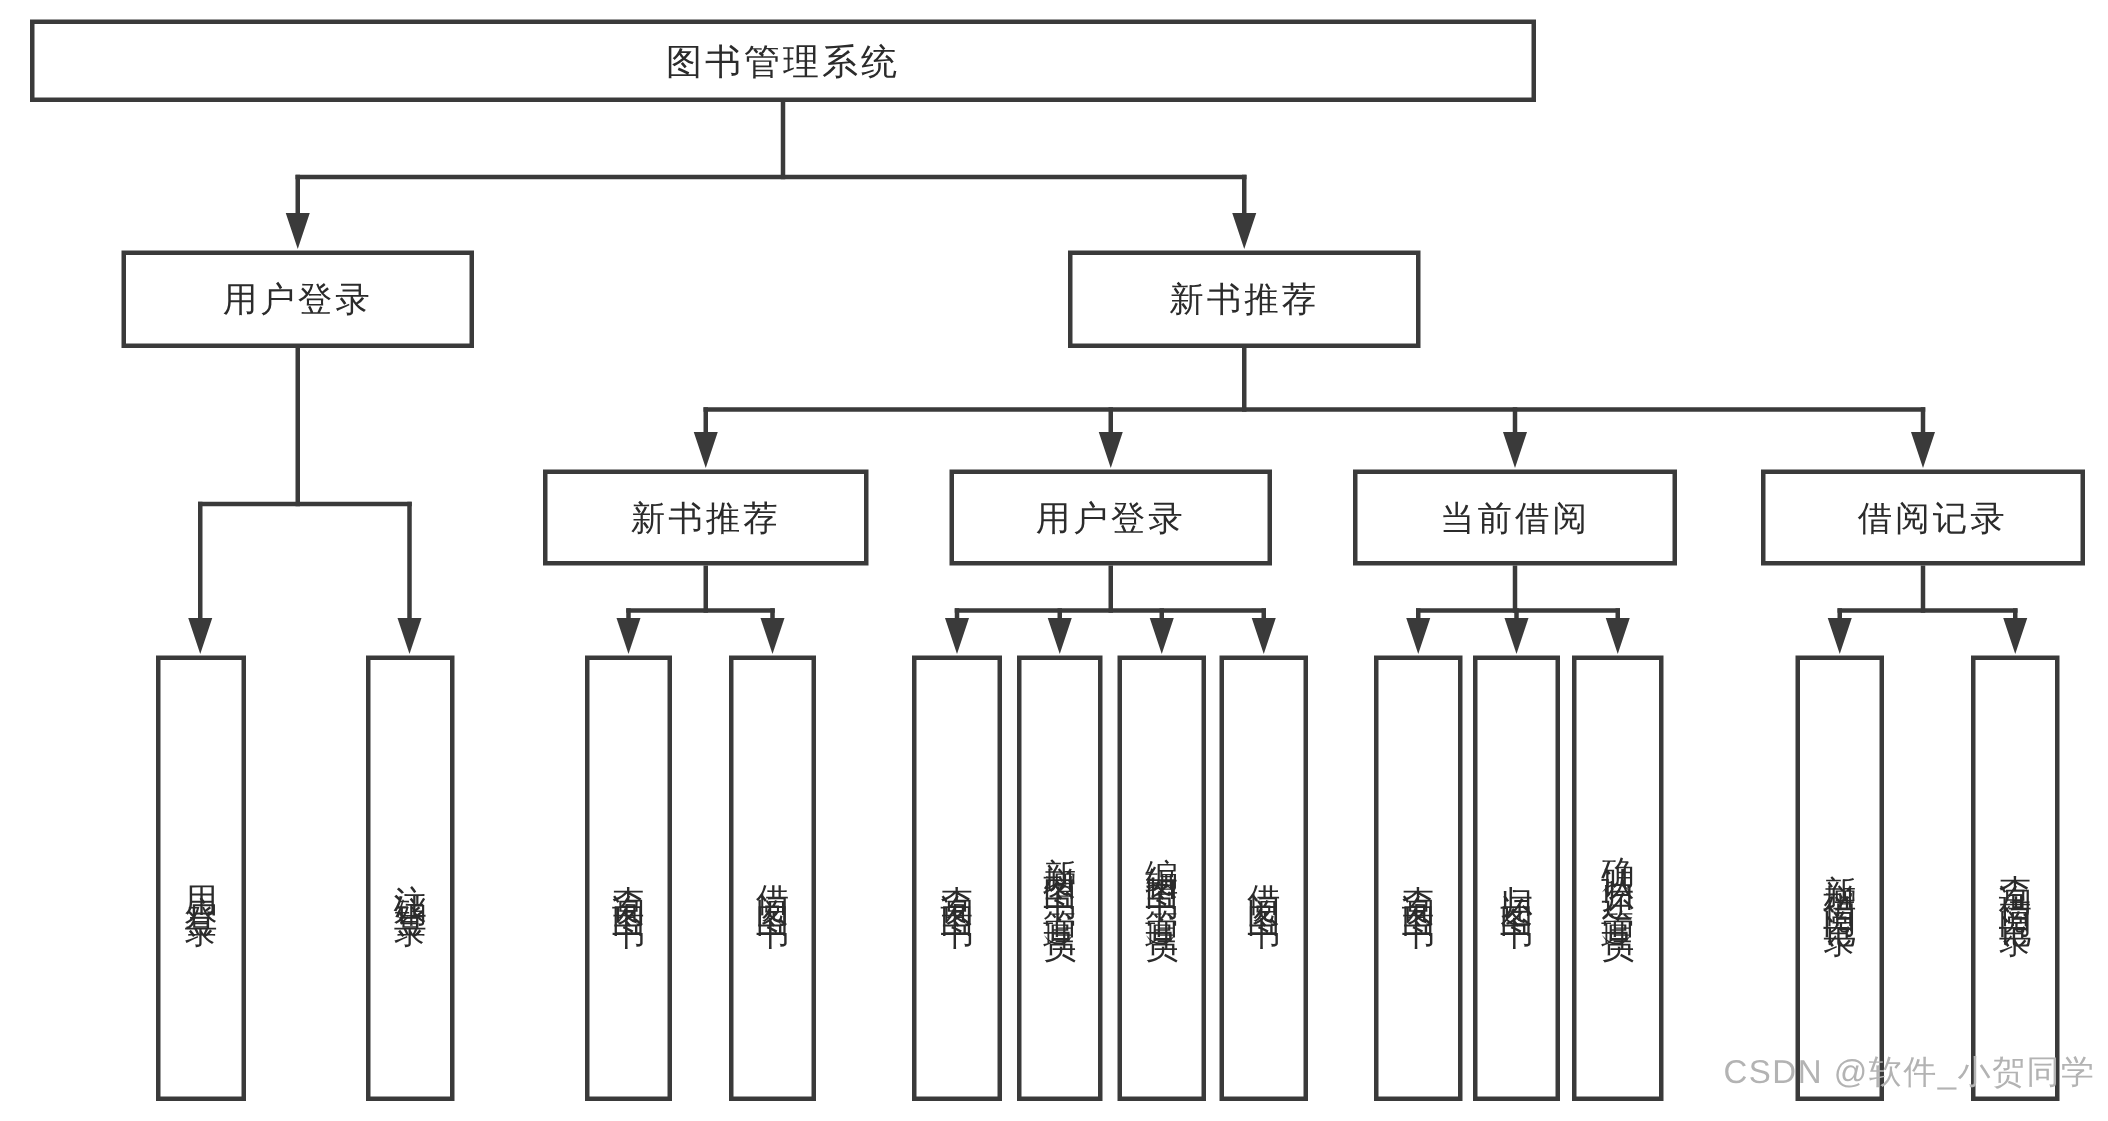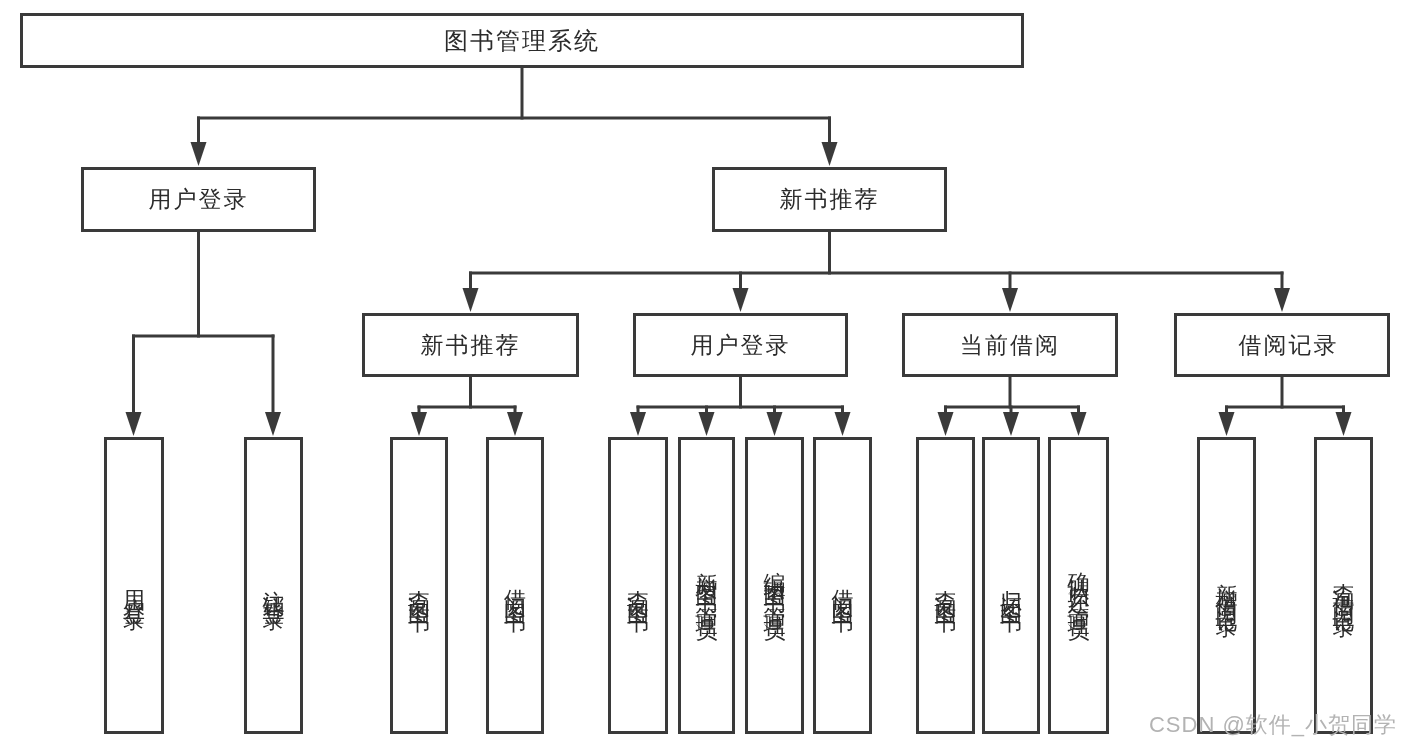--- a/index.html
+++ b/index.html
@@ -38,21 +38,21 @@
     writing-mode: vertical-rl;
     text-orientation: mixed;
     font-size: 22px;
     line-height: 1;
     letter-spacing: 7px;
     white-space: nowrap;
   }
   .watermark {
     position: absolute;
     right: 8px;
-    bottom: 7px;
+    bottom: 17px;
     font-size: 22px;
     letter-spacing: 1px;
     color: #b3b3b3;
     white-space: nowrap;
   }
 </style>
 </head>
 <body>
 
 <div class="canvas">

